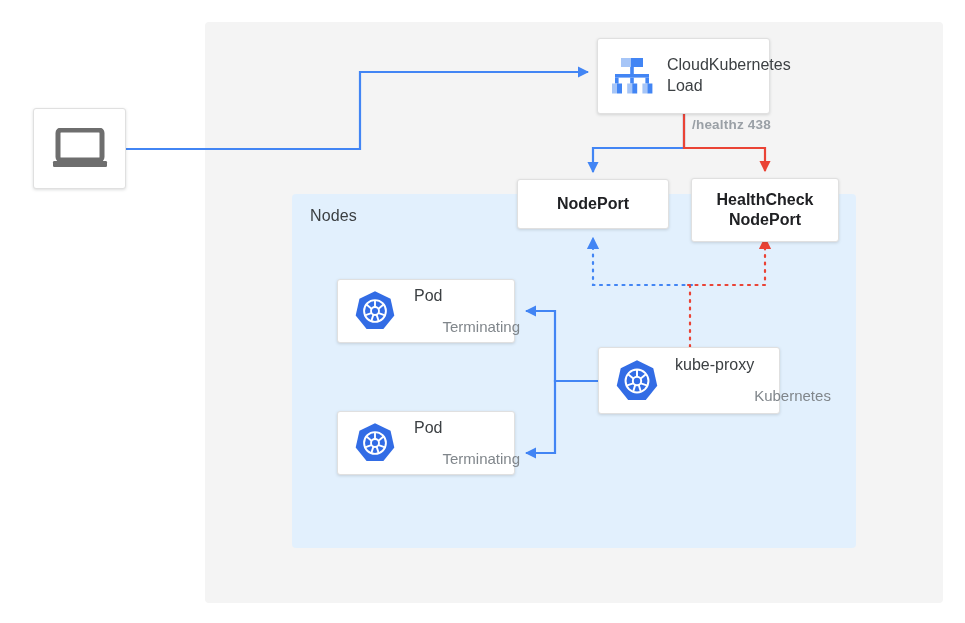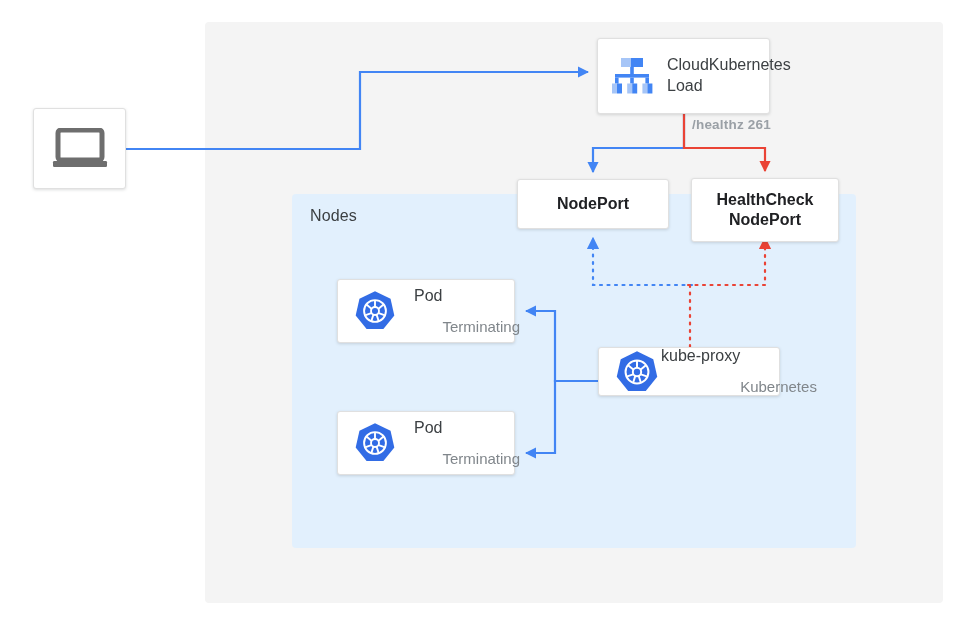--- a/index.html
+++ b/index.html
@@ -116,23 +116,23 @@
     width: 178px; height: 64px;
     padding-left: 16px;
     gap: 18px;
   }
   .pod-box-1 { top: 279px; }
   .pod-box-2 { top: 411px; }
 
   
   .kube-proxy-box {
     left: 598px; top: 347px;
-    width: 182px; height: 49px;
+    width: 182px; height: 67px;
     padding-left: 16px;
-    gap: 2px;
+    gap: 16px;
   }
 
   .k8s-icon { flex: 0 0 auto; display: block; }
 
   
   .healthz-label {
     left: 692px; top: 117px;
     font-size: 13.5px;
     font-weight: bold;
     color: #9AA0A6;
@@ -220,21 +220,21 @@
         <rect x="32.4" y="27.5" width="5" height="10" fill="#A6C5F7"></rect>
         <rect x="37.4" y="27.5" width="5" height="10" fill="#4285F4"></rect>
       </svg>
     </span>
     <div class="card-label-wrap">
       <div class="clb-title">Cloud Load</div>
       <div class="clb-title">Kubernetes</div>
     </div>
   </div>
 
-  <div class="abs healthz-label">/healthz 261</div>
+  <div class="abs healthz-label">/healthz 438</div>
 
   <div class="abs card port-box nodeport-box">
     <div class="port-text">NodePort</div>
   </div>
 
   <div class="abs card port-box hc-nodeport-box">
     <div>
       <div class="port-text">HealthCheck</div>
       <div class="port-text">NodePort</div>
     </div>

